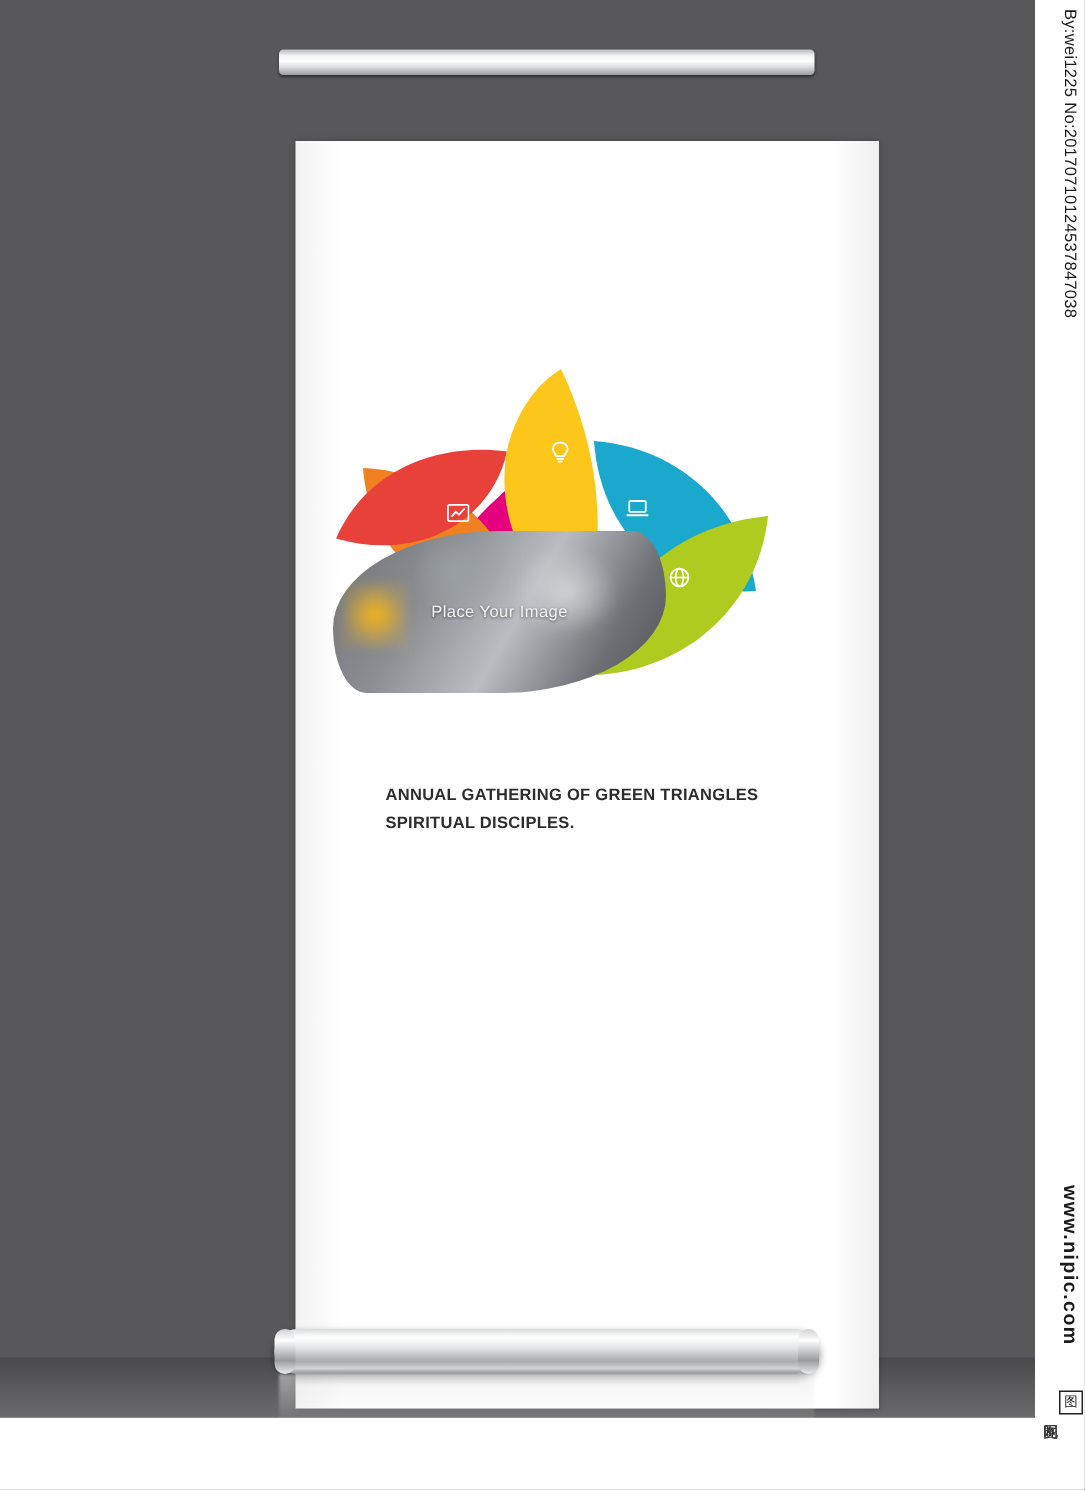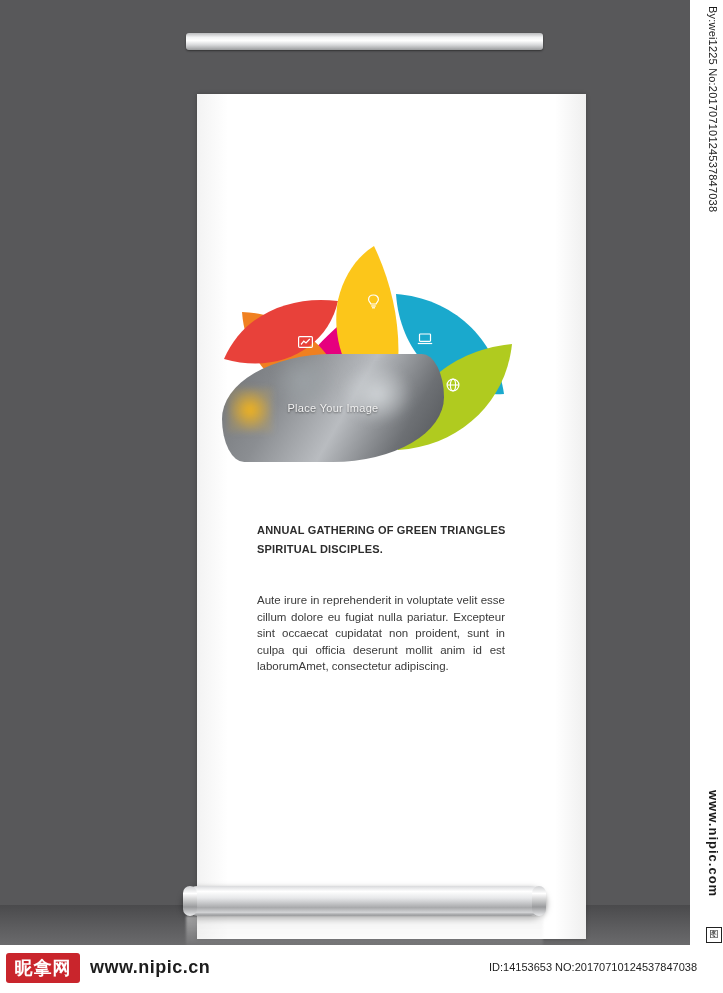--- a/index.html
+++ b/index.html
@@ -378,37 +378,31 @@
             <div class="photo-blur-c"></div>
             <div class="photo-blur-b"></div>
             <div class="photo-blur-a"></div>
             <div class="photo-caption">Place Your Image</div>
           </div>
         </div>
 
       </div>
 
       <div class="headline">ANNUAL GATHERING OF GREEN TRIANGLES SPIRITUAL DISCIPLES.</div>
-      <div class="body-copy">Aute irure in reprehenderit in voluptate velit esse cillum dolore eu fugiat nulla pariatur. Excepteur sint occaecat cupidatat non proident, sunt in culpa qui officia deserunt mollit anim id est laborumAmet, consectetur adipiscing.</div>
 
     </div>
 
     <div class="bottom-base"></div>
     <div class="base-cap left"></div>
     <div class="base-cap right"></div>
   </div>
 
   <div class="reflection"></div>
 
   <div class="right-strip">
     <div class="vert-text vert-top">By:wei1225 No:20170710124537847038</div>
     <div class="vert-text vert-url">www.nipic.com</div>
     <div class="vert-text vert-cn">昵图网</div>
     <div class="strip-logo">图</div>
   </div>
 
-  <div class="footer">
-    <div class="footer-logo">昵拿网</div>
-    <div class="footer-url">www.nipic.cn</div>
-    <div class="footer-id">ID:14153653 NO:20170710124537847038</div>
-  </div>
 
 </div>
 
 </body></html>

